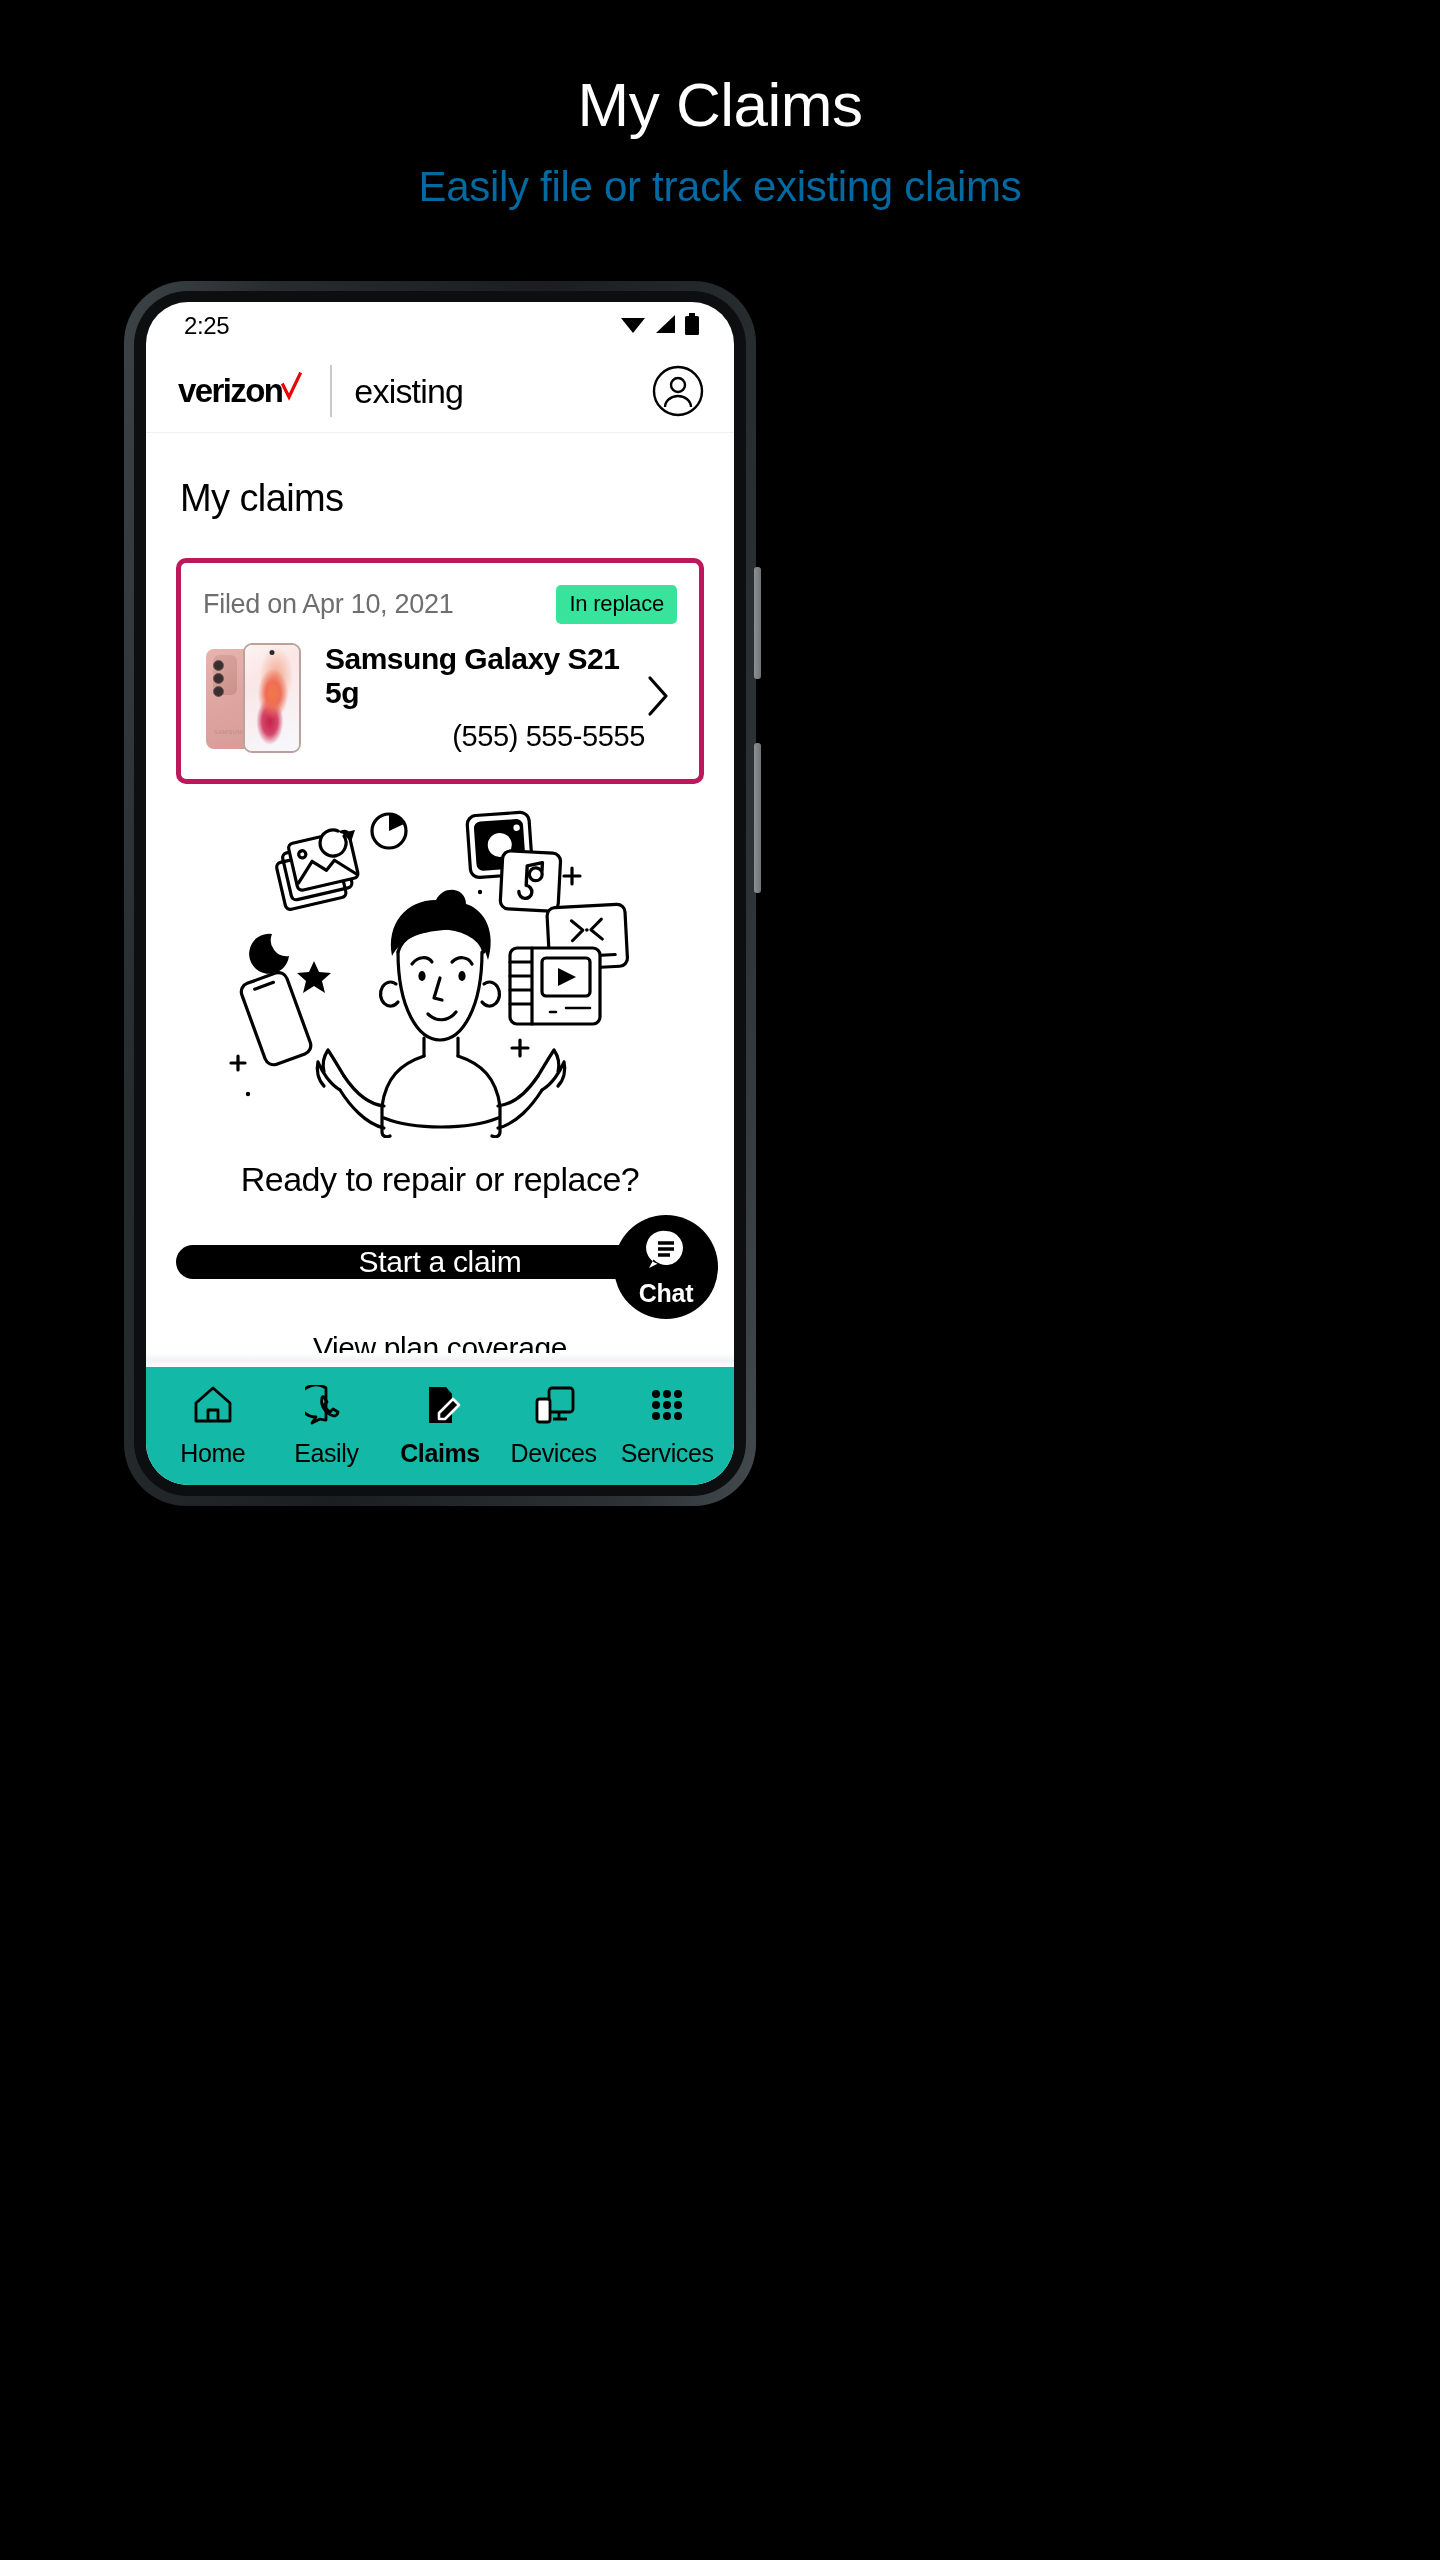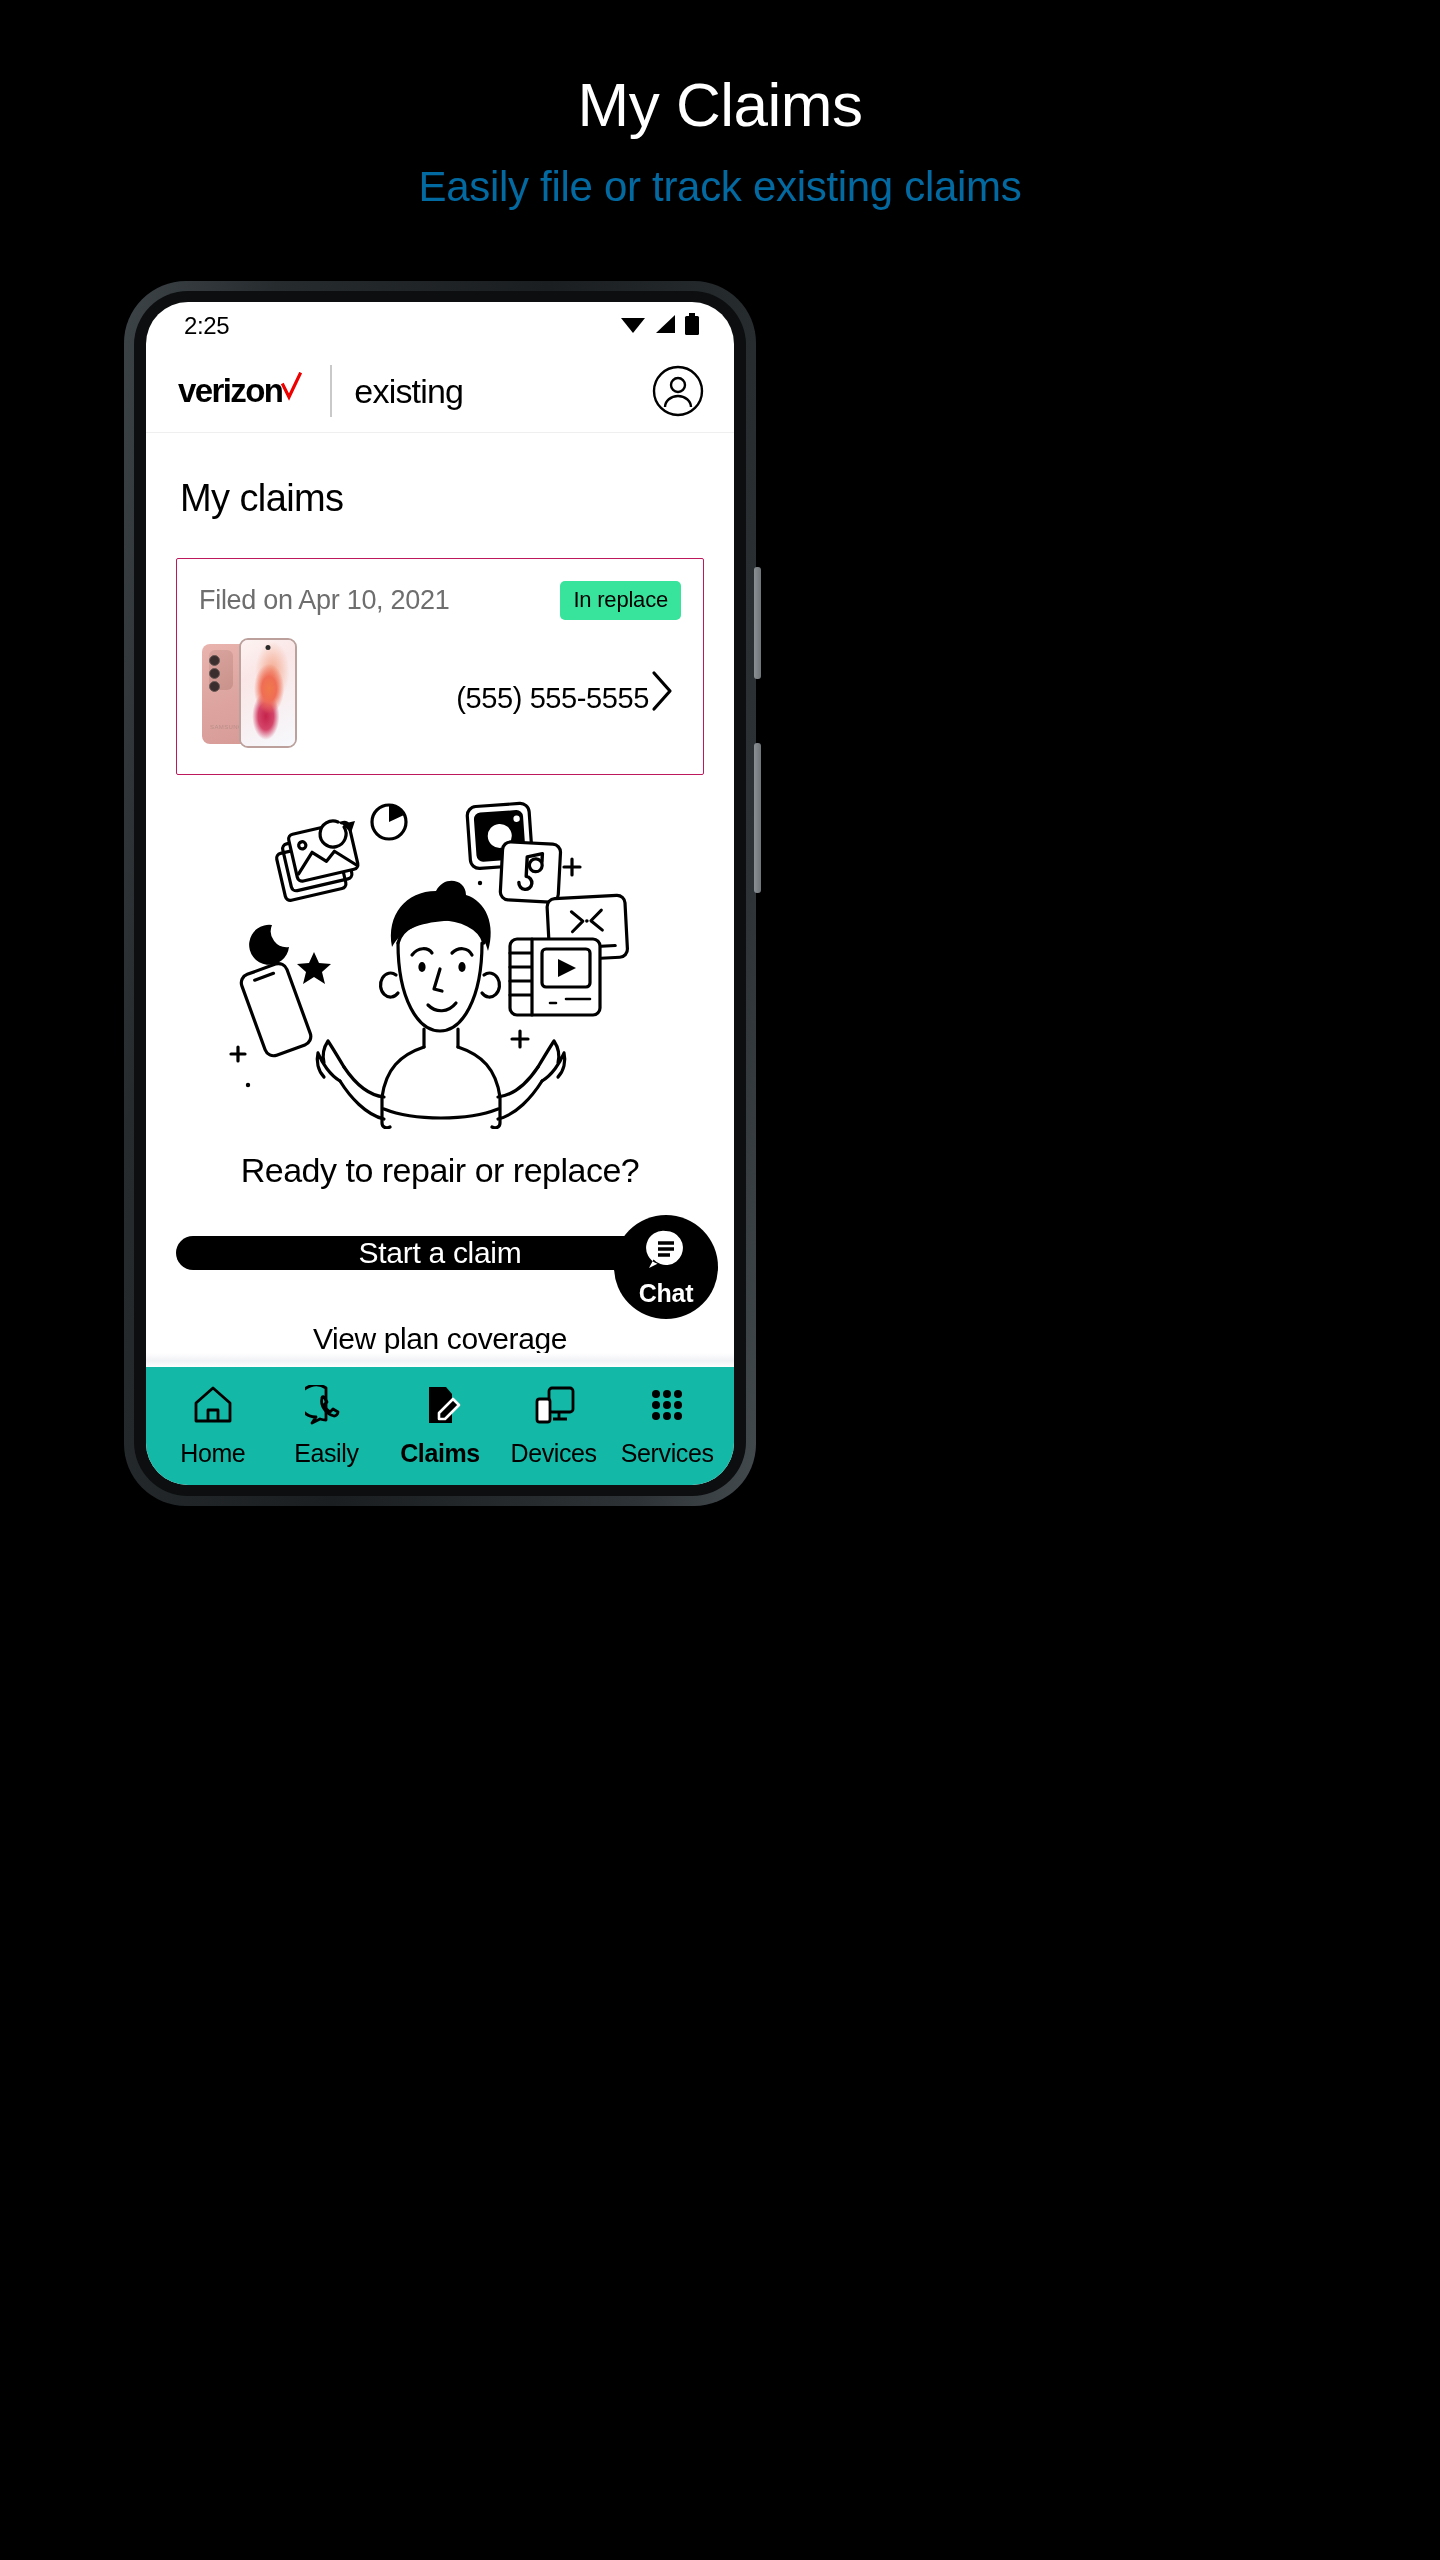--- a/index.html
+++ b/index.html
@@ -87,22 +87,22 @@
     display:flex; flex-direction:column;
   }
   .page-title {
     font-size:38px; color:#000; font-weight:400;
     padding:44px 34px 0 34px; letter-spacing:-0.6px;
   }
 
   
   .claim-card {
     margin:38px 30px 0 30px;
-    border:1px solid #be185d;
-    border-radius:2px;
+    border:5px solid #be185d;
+    border-radius:10px;
     padding:22px 22px 26px 22px;
     background:#fff;
   }
   .claim-top {
     display:flex; align-items:flex-start; justify-content:space-between;
   }
   .filed { font-size:27px; color:#6e6e6e; letter-spacing:-0.3px; padding-top:4px; }
   .badge {
     font-size:22px; color:#000;
     padding:6px 13px 7px 13px; border-radius:5px;
@@ -289,20 +289,21 @@
                 <div class="cam-dot" style="top:24px"></div>
                 <div class="cam-dot" style="top:37px"></div>
                 <div class="sam-txt">SAMSUNG</div>
               </div>
               <div class="ph-front">
                 <div class="wall"></div>
                 <div class="punch"></div>
               </div>
             </div>
             <div class="claim-text">
+              <div class="dev-name">Samsung Galaxy S21 5g</div>
               <div class="dev-phone">(555) 555-5555</div>
             </div>
             <div class="chev">
               <svg width="26" height="42" viewBox="0 0 26 42">
                   <path d="M5 3 L21 21 L5 39" stroke="#000" stroke-width="3.2" fill="none" stroke-linecap="round" stroke-linejoin="round"></path>
                 </svg>
             </div>
           </div>
         </div>
 

